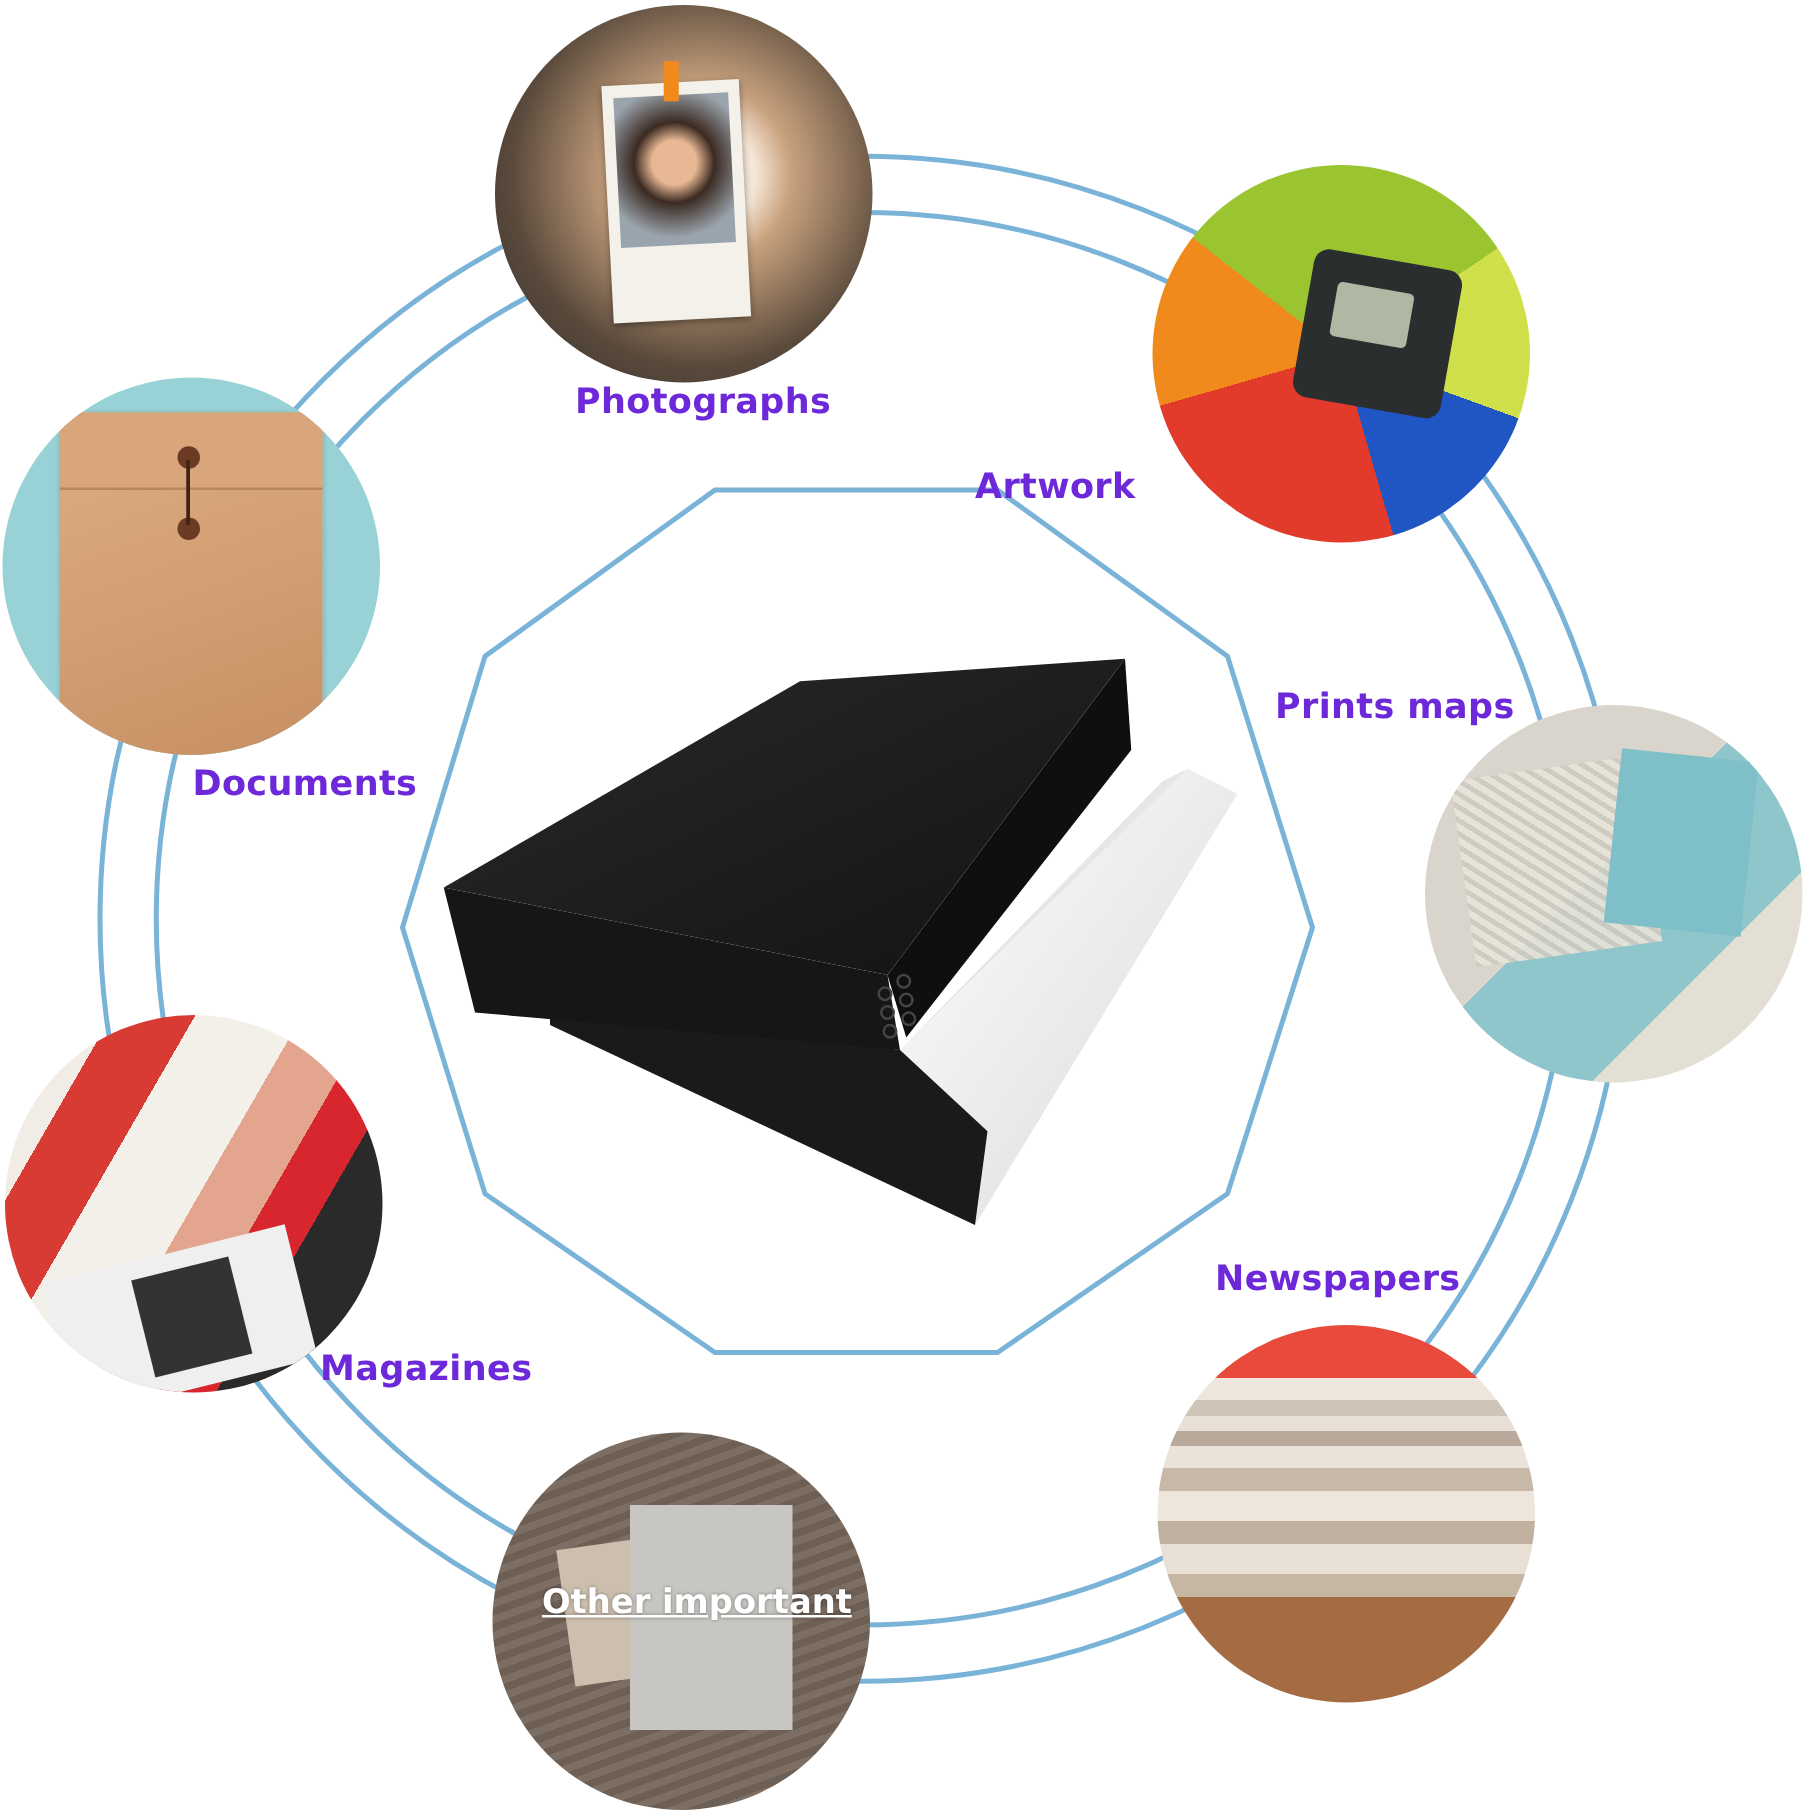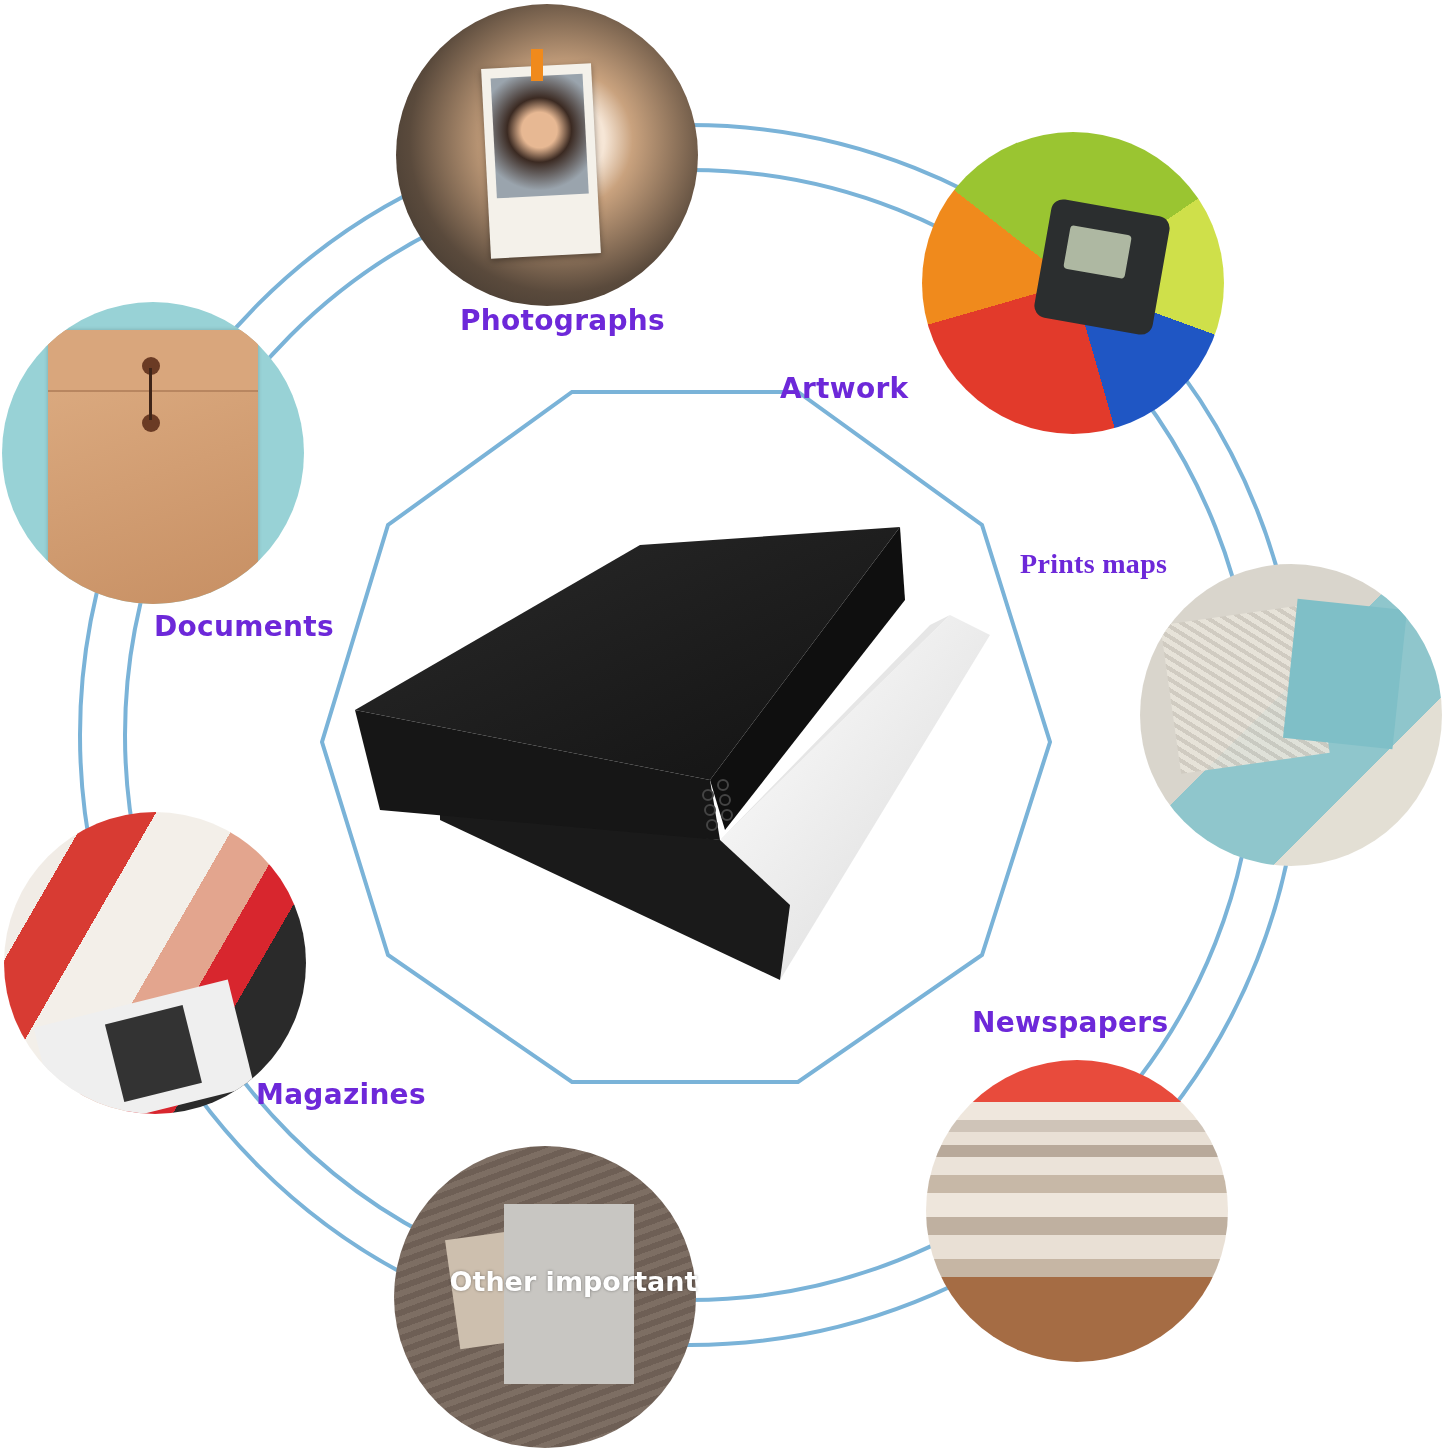--- a/index.html
+++ b/index.html
@@ -62,35 +62,35 @@
   </div>
   <div class="label" style="left:460px;top:304px;">Photographs</div>
 
   <div class="circle" style="left:922px;top:132px;width:302px;height:302px;background:conic-gradient(from 200deg, #e23a2b 0 15%, #f08a1c 15% 30%, #9ac531 30% 60%, #cfe04a 60% 75%, #1f56c4 75% 90%, #e23a2b 90% 100%);">
     <div style="position:absolute;left:120px;top:75px;width:120px;height:120px;background:#2b2e2f;border-radius:12px;transform:rotate(10deg);">
       <div style="position:absolute;left:22px;top:24px;width:62px;height:44px;background:#aeb8a2;border-radius:4px;"></div>
     </div>
   </div>
   <div class="label" style="left:780px;top:344px;margin-top:28px;">Artwork</div>
 
-  <div class="label" style="left:1020px;top:548px;font-family:Liberation Serif, serif;">Prints maps</div>
+  <div class="label" style="left:1020px;top:548px;">Prints maps</div>
   <div class="circle" style="left:1140px;top:564px;width:302px;height:302px;background:linear-gradient(135deg,#d9d5cc 0 45%, #8fc6cc 45% 72%, #e3dfd4 72% 100%);">
     <div style="position:absolute;left:30px;top:50px;width:150px;height:150px;background:repeating-linear-gradient(40deg,#cfcac0 0 4px,#e8e4da 4px 9px);transform:rotate(-8deg);opacity:.9;"></div>
     <div style="position:absolute;left:150px;top:40px;width:110px;height:140px;background:#7fbfc7;transform:rotate(6deg);"></div>
   </div>
 
   <div class="label" style="left:972px;top:1006px;">Newspapers</div>
   <div class="circle" style="left:926px;top:1060px;width:302px;height:302px;background:linear-gradient(180deg,#e84b3c 0 14%, #efe7dd 14% 20%, #cfc4b8 20% 24%, #e9e0d5 24% 28%, #b8a99a 28% 32%, #ebe3d9 32% 38%, #c7b8a7 38% 44%, #eee6dc 44% 52%, #bfb0a0 52% 58%, #e9e0d5 58% 66%, #c6b6a4 66% 72%, #a56c44 72% 100%);">
   </div>
 
   <div class="circle" style="left:394px;top:1146px;width:302px;height:302px;background:repeating-linear-gradient(160deg,#6e5f55 0 6px,#7d6e63 6px 12px);">
     <div style="position:absolute;left:58px;top:84px;width:140px;height:110px;background:#cdbfae;transform:rotate(-8deg);"></div>
     <div style="position:absolute;left:110px;top:58px;width:130px;height:180px;background:#c8c6c2;"></div>
   </div>
-  <div class="overlay-label" style="left:404px;top:1264px;width:339px;">
+  <div class="overlay-label" style="left:388px;top:1264px;width:339px;text-decoration:underline;">
     <div>Other important</div>
   </div>
 
   <div class="circle" style="left:4px;top:812px;width:302px;height:302px;background:linear-gradient(120deg,#f1ece6 0 18%, #d83b33 18% 32%, #f3efe9 32% 50%, #e3a58e 50% 62%, #d8262e 62% 72%, #2a2a2a 72% 100%);">
     <div style="position:absolute;left:40px;top:190px;width:200px;height:110px;background:#efefef;transform:rotate(-14deg);">
       <div style="position:absolute;left:70px;top:14px;width:80px;height:80px;background:#333;"></div>
     </div>
   </div>
   <div class="label" style="left:256px;top:1078px;">Magazines</div>
 

